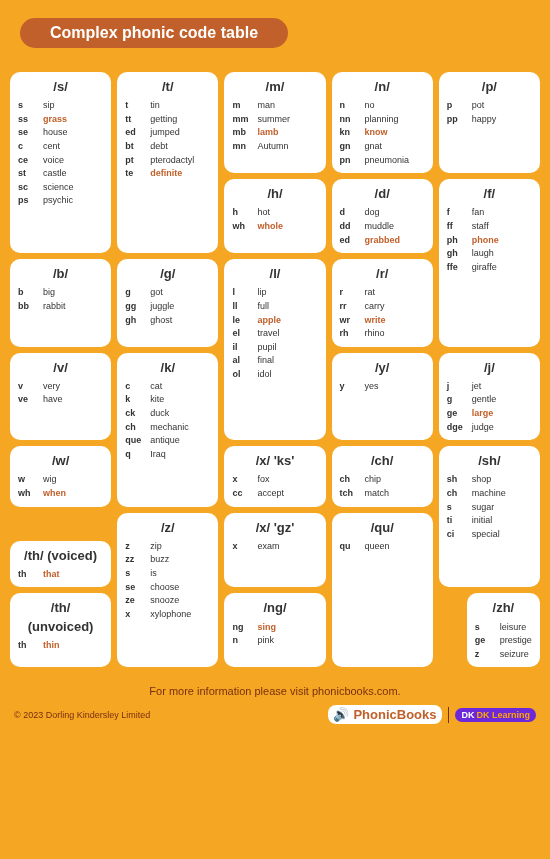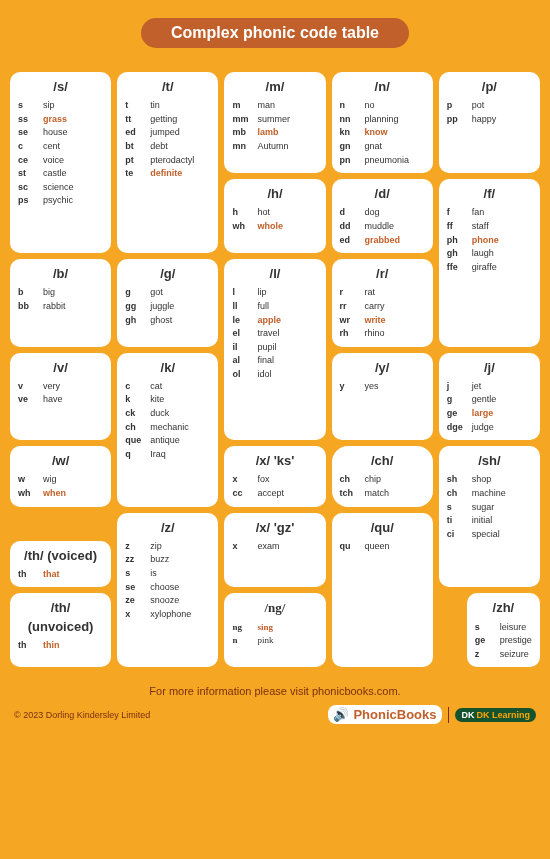--- a/index.html
+++ b/index.html
@@ -5,21 +5,20 @@
     * { box-sizing: border-box; margin: 0; padding: 0; }
     body {
       width: 550px;
       min-height: 859px;
       background-color: #F5A623;
       font-family: Arial, sans-serif;
       position: relative;
       overflow-x: hidden;
     }
     .header-area {
-      text-align: center;
       padding: 18px 20px 12px;
     }
     .title-box-top {
       background-color: #C1602A;
       border-radius: 20px;
       display: inline-block;
       padding: 6px 30px;
       margin-bottom: 6px;
     }
     .title-box-top span {
@@ -96,21 +95,21 @@
     }
     .phonic-logo {
       background: white;
       border-radius: 8px;
       padding: 2px 6px;
       font-size: 13px;
       font-weight: bold;
       color: #C1602A;
     }
     .dk-logo {
-      background: #14532d;
+      background: #6d28d9;
       border-radius: 8px;
       padding: 2px 6px;
       font-size: 9px;
       font-weight: bold;
       color: white;
       display: flex;
       align-items: center;
       gap: 2px;
     }
     .dk-logo .learning {
@@ -516,21 +515,21 @@
         <span class="col-val red">that</span>
       </div>
     </div>
     <div class="card" style="grid-area: 6 / 3;">
       <div class="card-header">/x/ 'gz'</div>
       <div class="row">
         <span class="col-key">x</span>
         <span class="col-val">exam</span>
       </div>
     </div>
-    <div class="card" style="grid-area: 5 / 4; border-radius: 16px;">
+    <div class="card" style="grid-area: 5 / 4;">
       <div class="card-header">/ch/</div>
       <div class="row">
         <span class="col-key">ch</span>
         <span class="col-val">chip</span>
       </div>
       <div class="row">
         <span class="col-key">tch</span>
         <span class="col-val">match</span>
       </div>
     </div>
@@ -549,21 +548,21 @@
         <span class="col-val">seizure</span>
       </div>
     </div>
     <div class="card" style="grid-area: 7 / 1;">
       <div class="card-header">/th/ (unvoiced)</div>
       <div class="row">
         <span class="col-key">th</span>
         <span class="col-val red">thin</span>
       </div>
     </div>
-    <div class="card" style="grid-area: 7 / 3; font-family: Liberation Serif, serif;">
+    <div class="card" style="grid-area: 7 / 3;">
       <div class="card-header">/ng/</div>
       <div class="row">
         <span class="col-key">ng</span>
         <span class="col-val red">sing</span>
       </div>
       <div class="row">
         <span class="col-key">n</span>
         <span class="col-val">pink</span>
       </div>
     </div>

